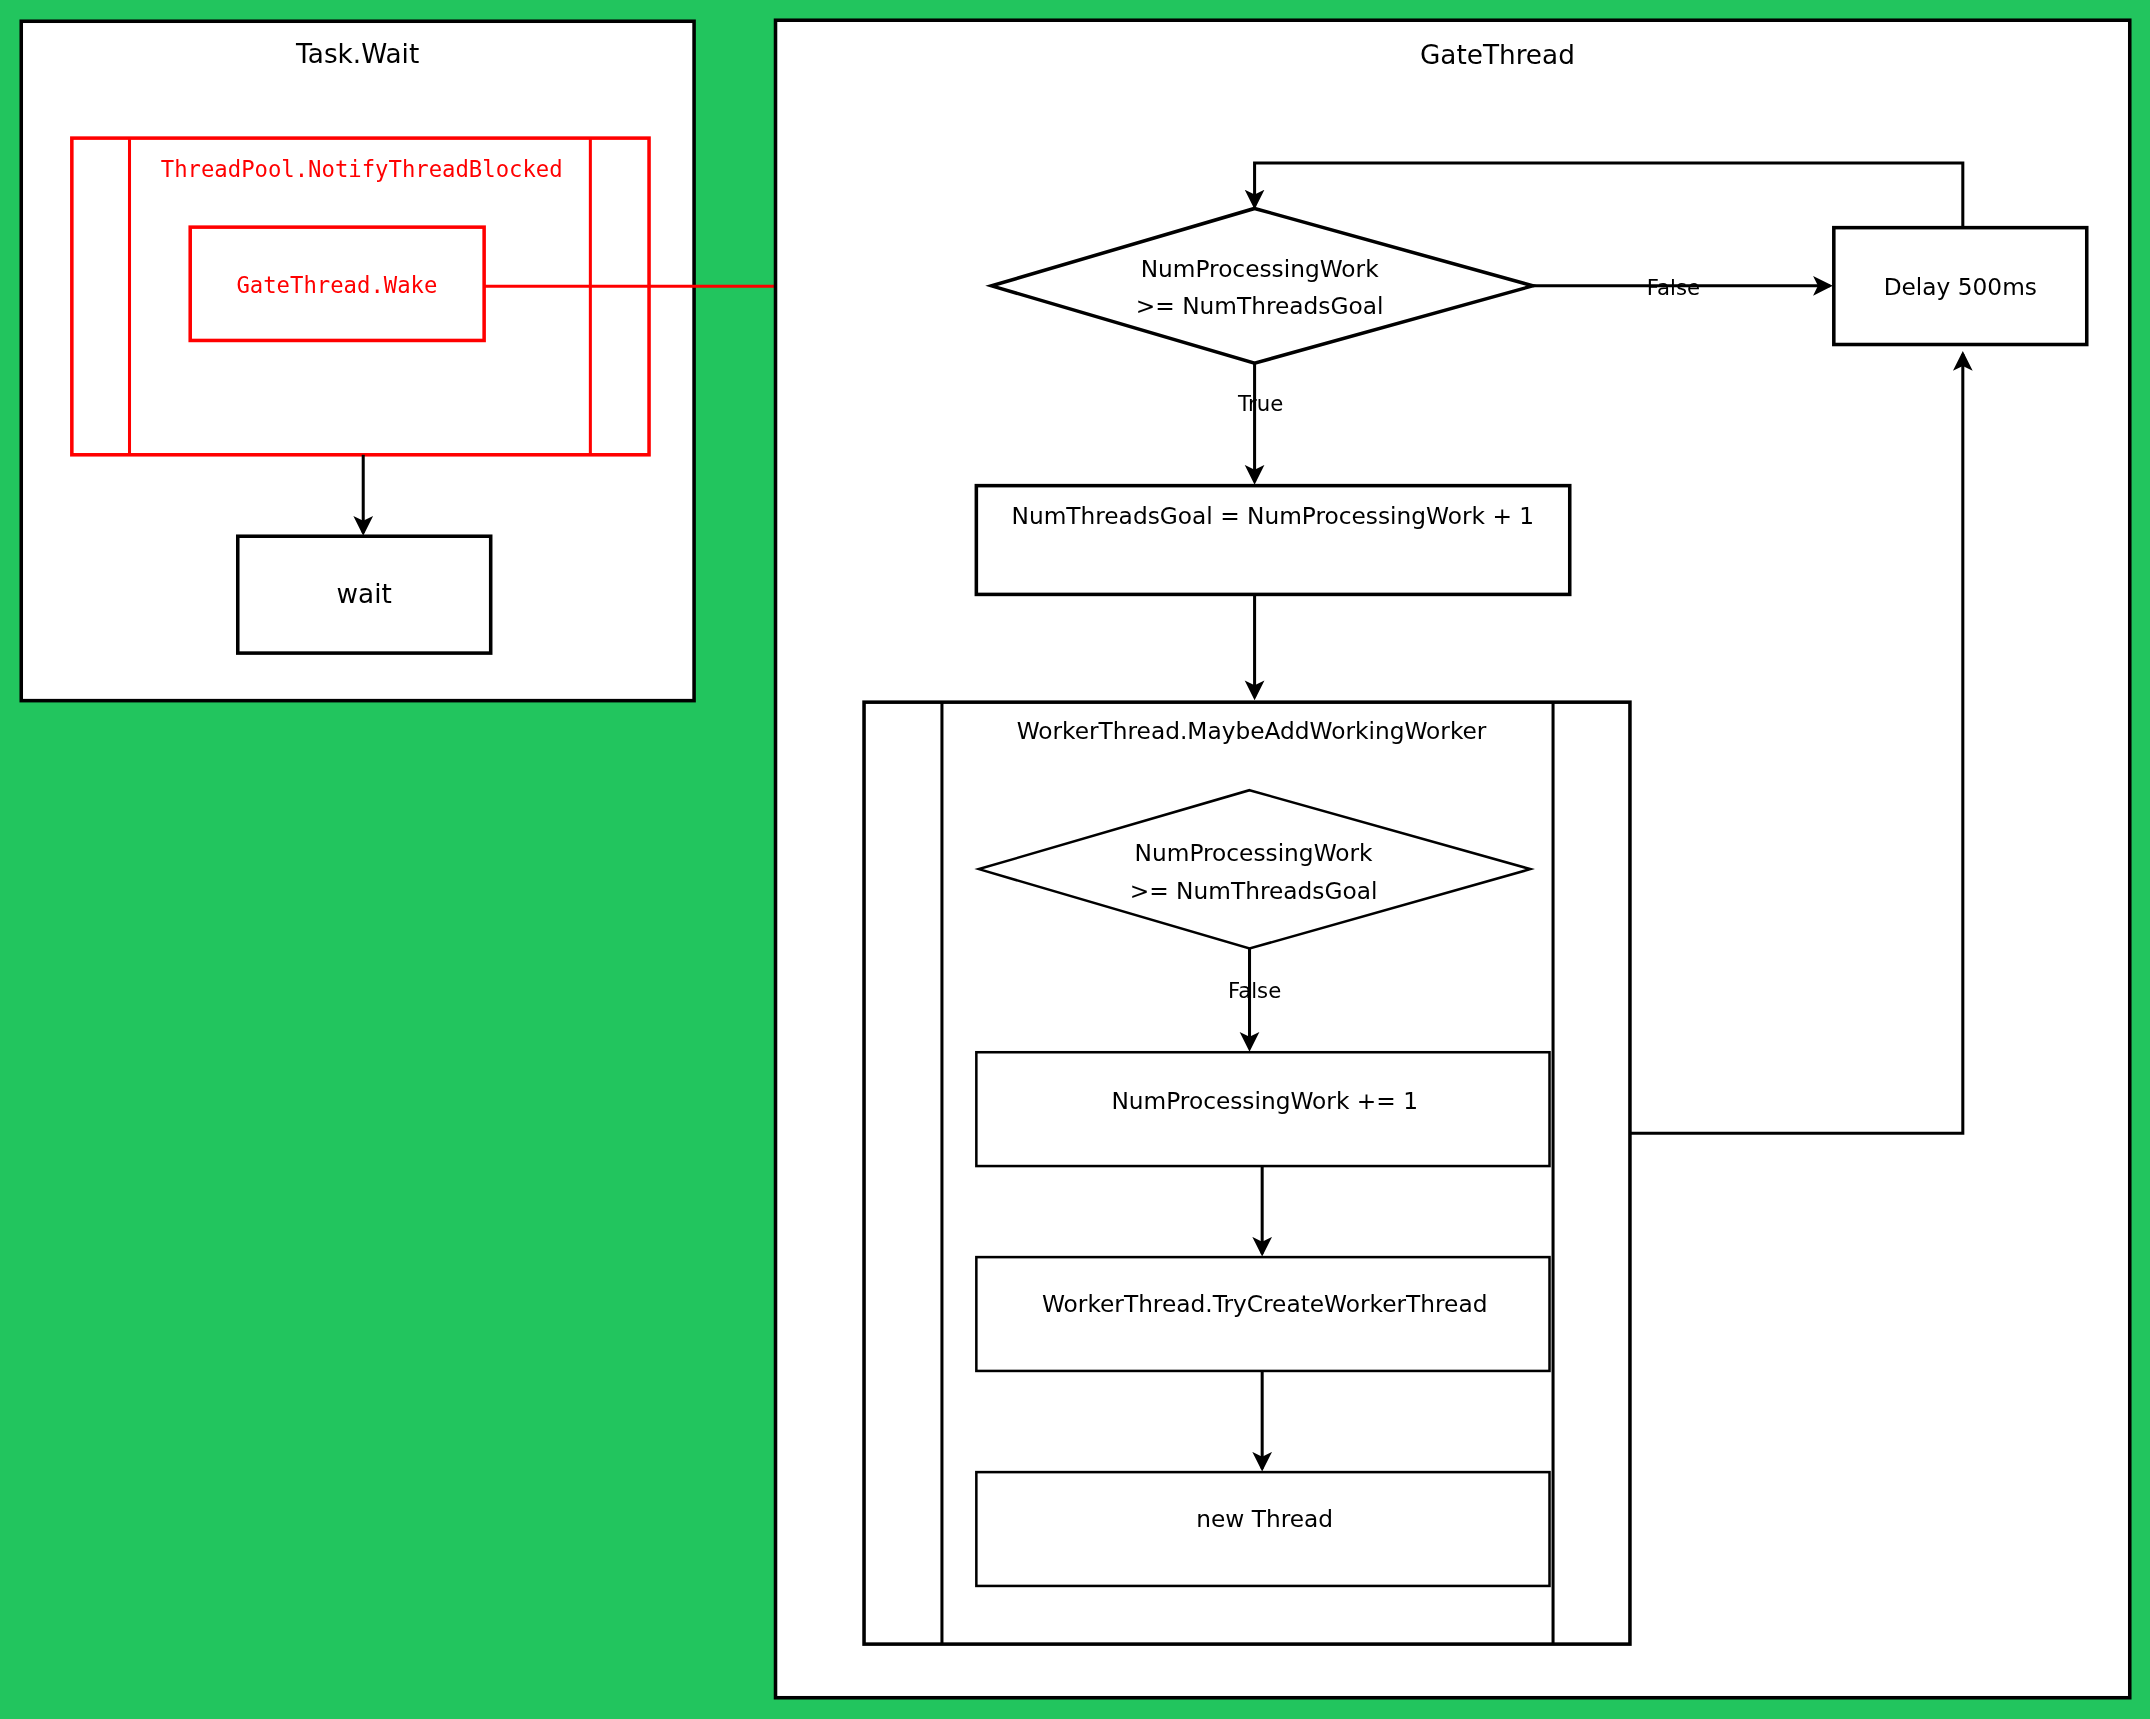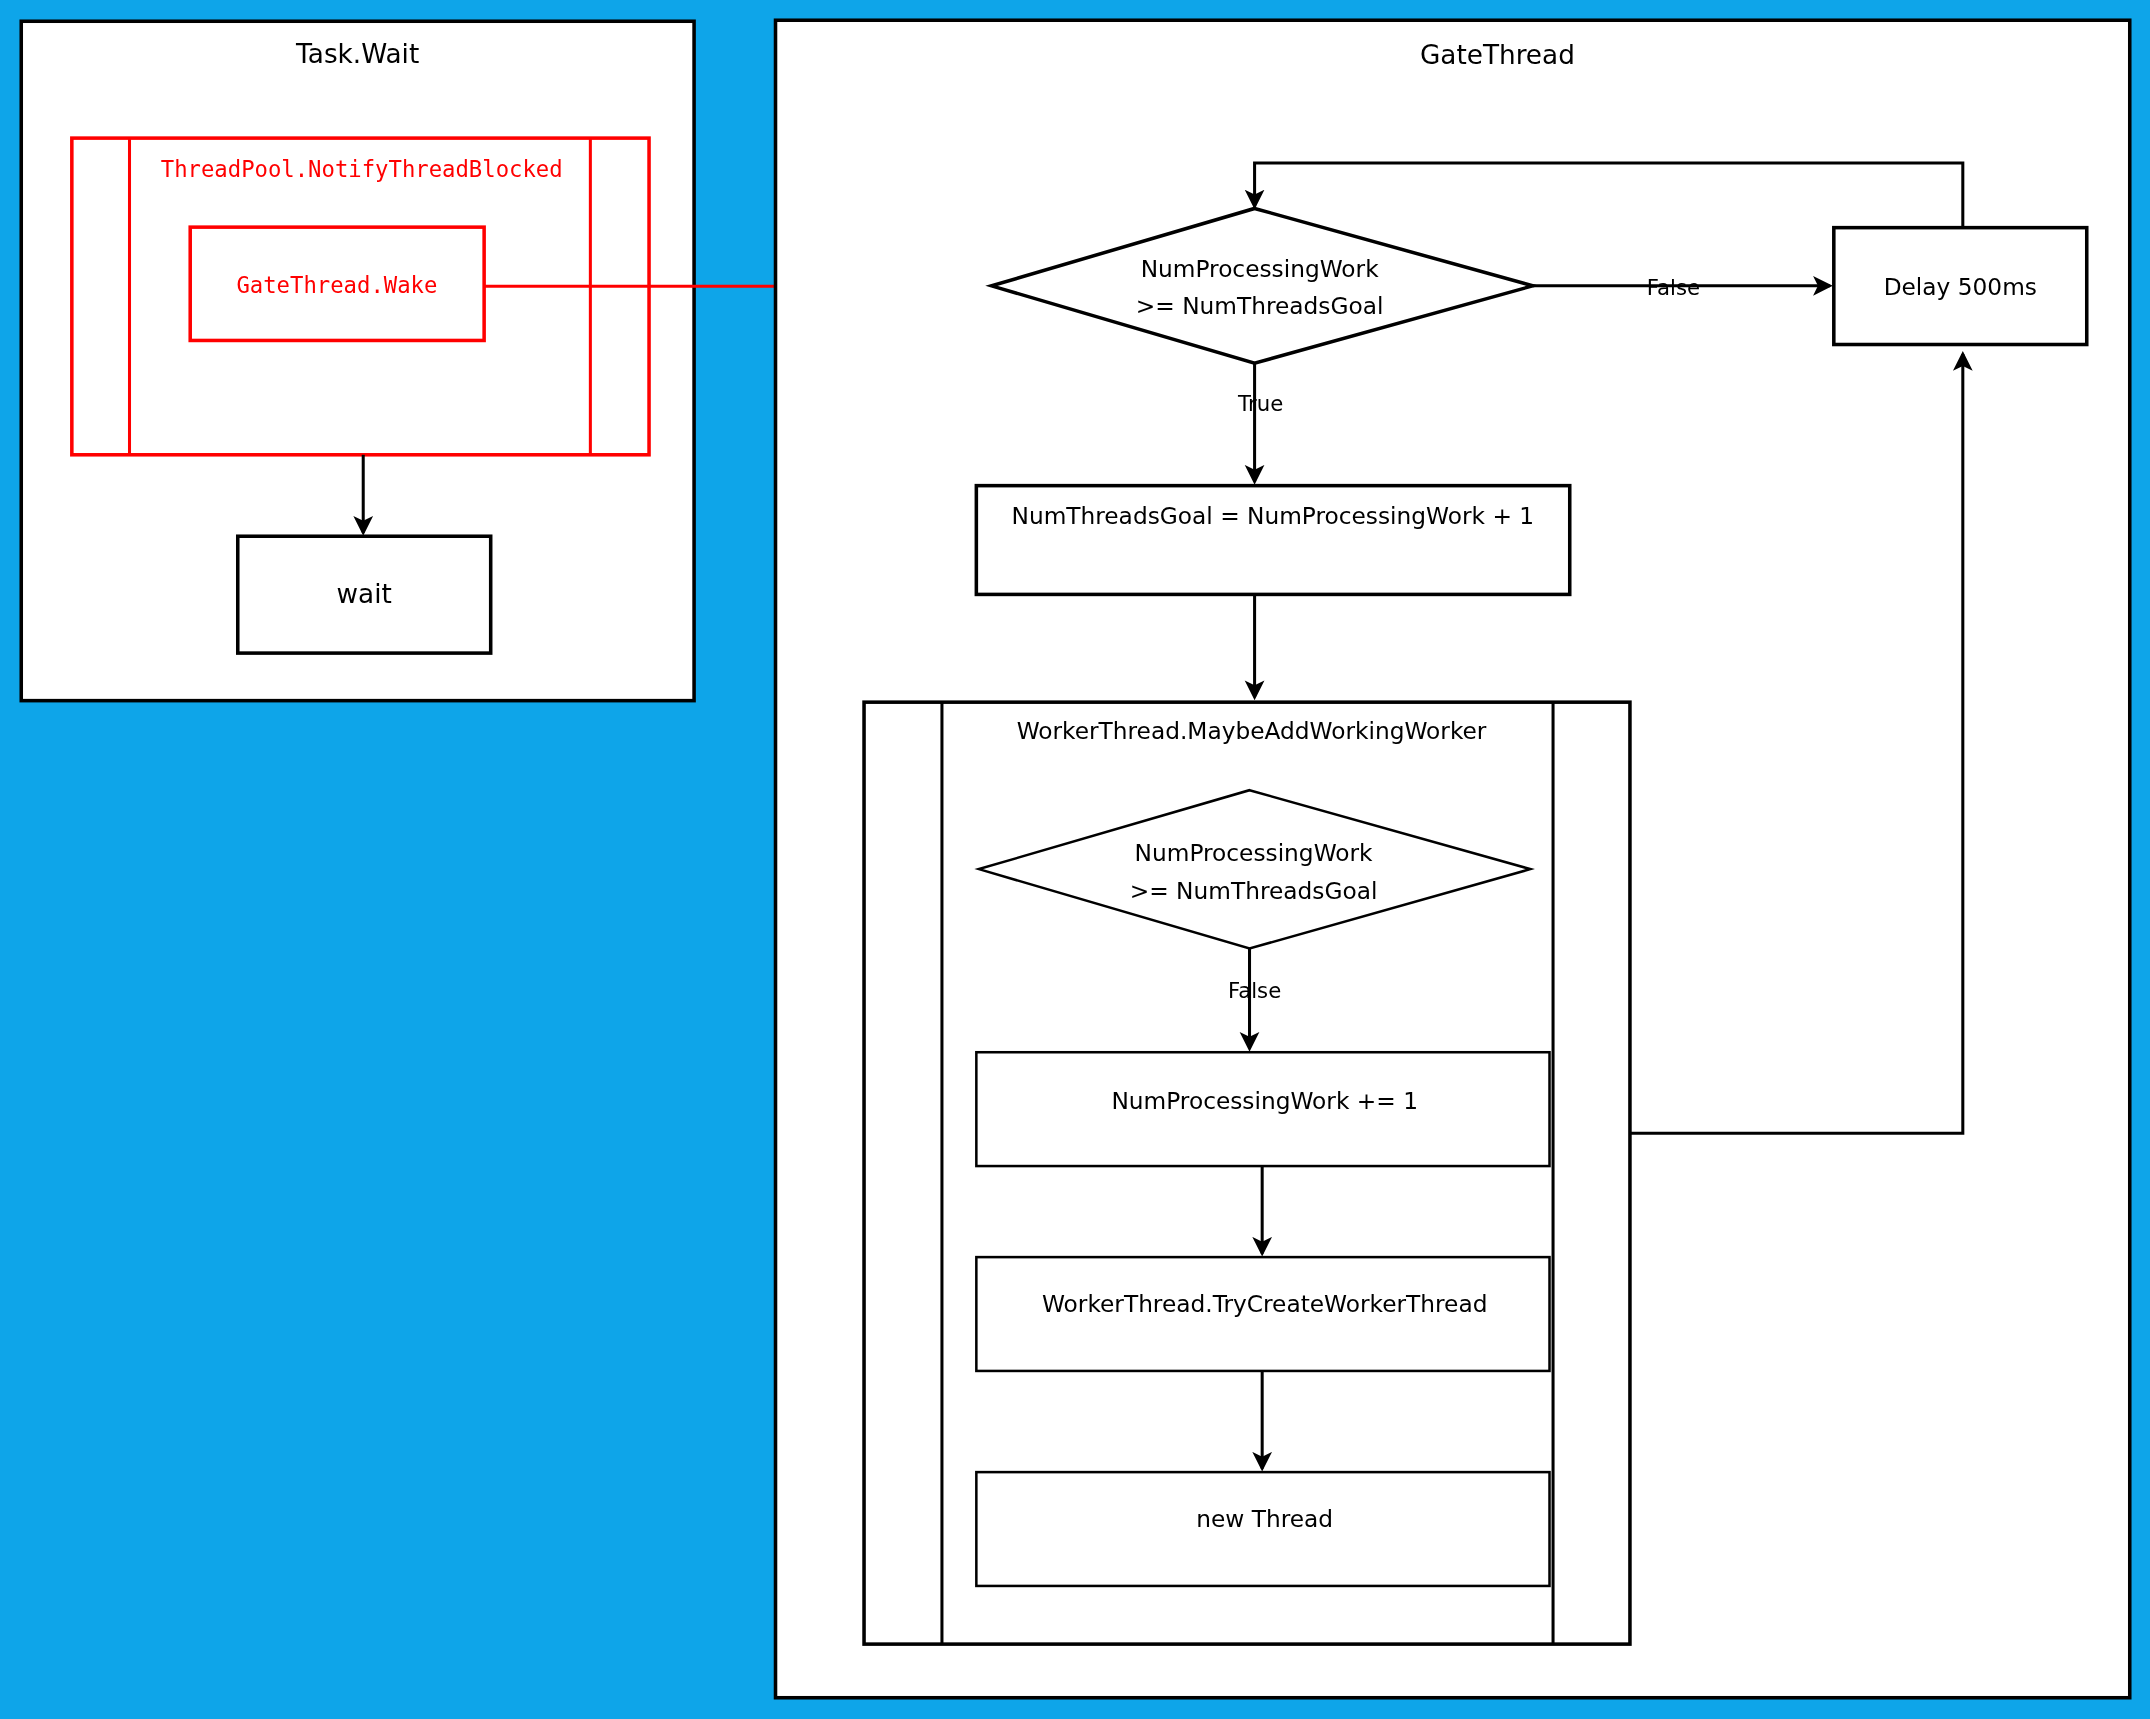--- a/index.html
+++ b/index.html
@@ -4,21 +4,21 @@
 <style>
   html, body {
     margin: 0;
     padding: 0;
     background: #ffffff;
   }
   #canvas-root {
     position: relative;
     width: 2151px;
     height: 1720px;
-    background: #0ea5e9;
+    background: #22c55e;
     overflow: hidden;
     font-family: "DejaVu Sans", sans-serif;
   }
   svg#diagram {
     display: block;
     width: 2151px;
     height: 1720px;
   }
   .lbl {
     font-family: "DejaVu Sans", sans-serif;

